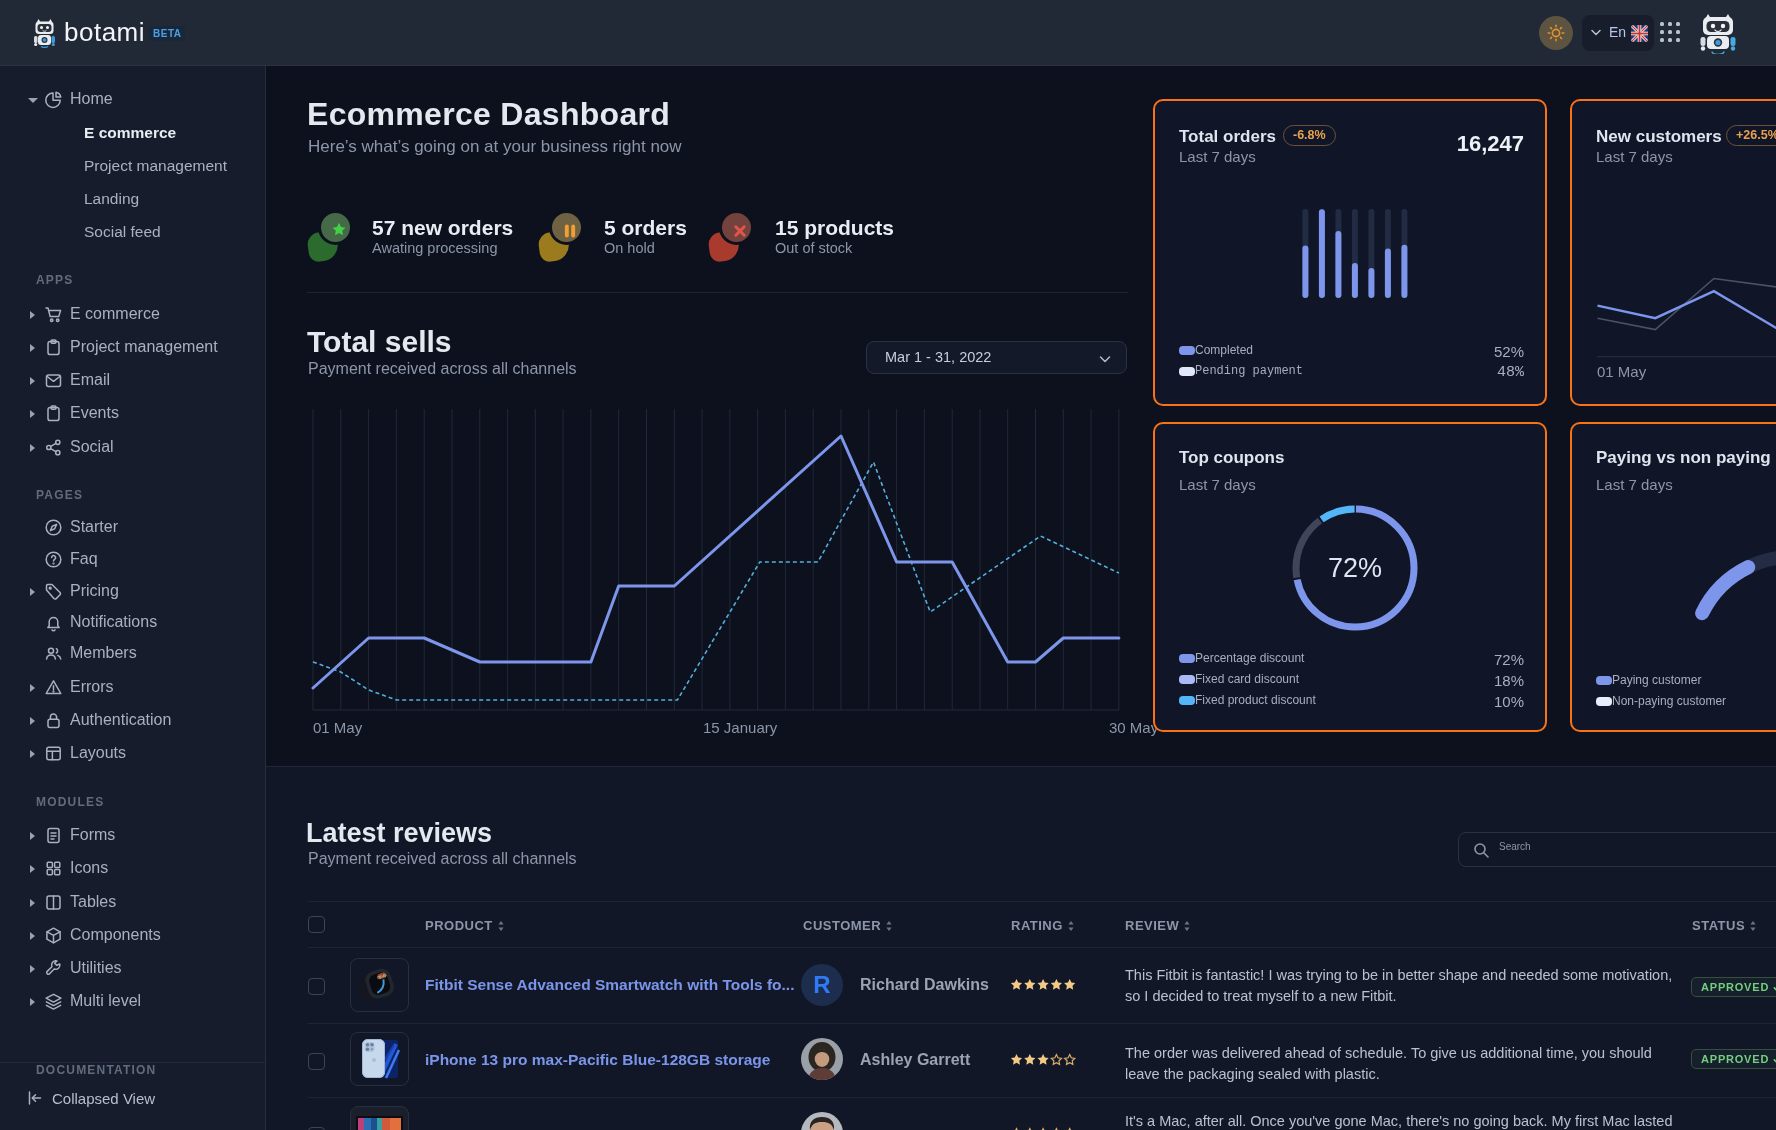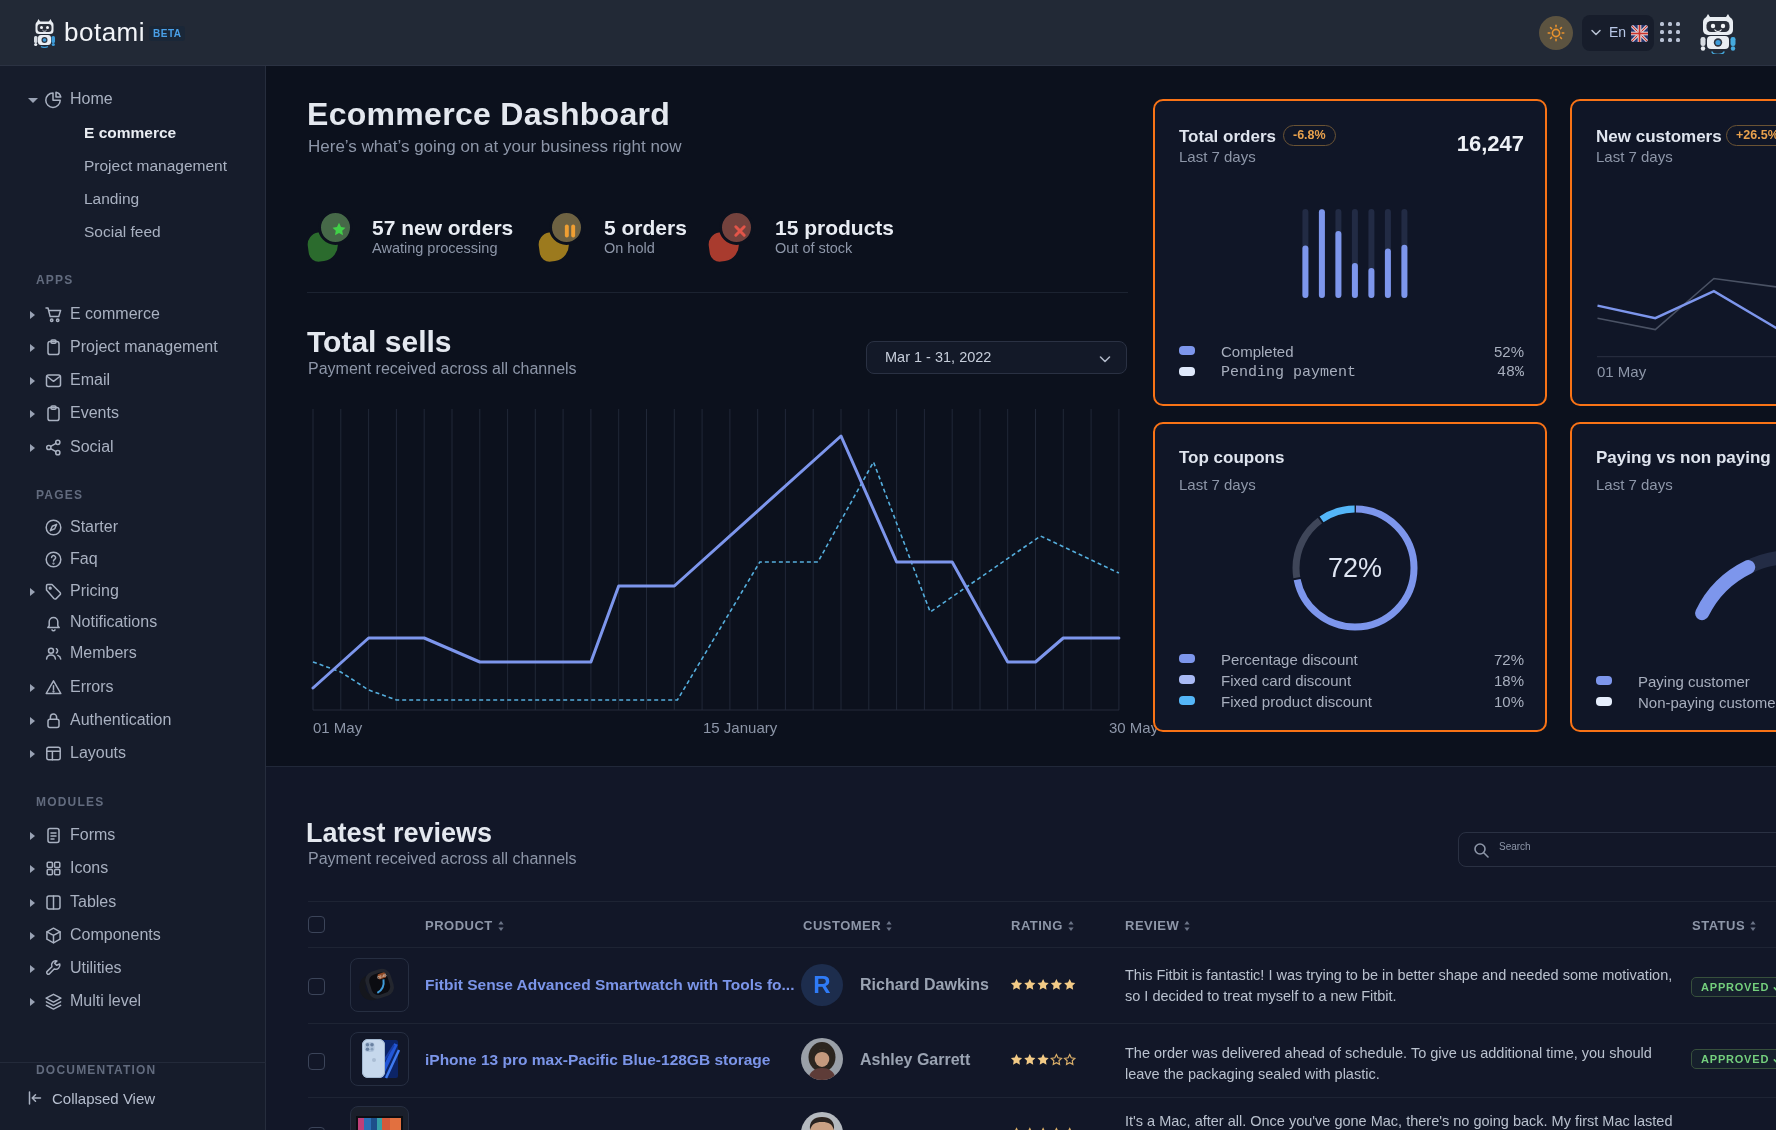--- a/index.html
+++ b/index.html
@@ -42,21 +42,21 @@
 .axis-lbl { position:absolute; font-size:15px; color:#8d96a8; }
 
 
 .card { position:absolute; background:#101627; border:2px solid #f97316; border-radius:10px; }
 .card-title { position:absolute; left:24px; top:26px; font-size:17px; font-weight:bold; color:#dfe4ee; }
 .card-sub { position:absolute; left:24px; top:47px; font-size:15px; color:#8d96a8; }
 .pill { position:absolute; top:24px; height:21px; line-height:19px; padding:0 9px; border:1px solid #6a5334; border-radius:11px; font-size:12.5px; font-weight:bold; color:#e8a14d; }
 .big-num { position:absolute; right:21px; top:18px; font-size:22px; font-weight:bold; color:#eef1f6;margin-top:12px; }
 .leg-row { position:absolute; left:24px; right:21px; height:15px; }
 .leg-sw { position:absolute; left:0; top:3px; width:16px; height:9px; border-radius:4px; }
-.leg-tx { position:absolute; left:42px; top:0; font-size:15px; color:#a7aebd; }
+.leg-tx { position:absolute; left:16px; top:0; font-size:12px; color:#a7aebd; }
 .leg-val { position:absolute; right:0; top:0; font-size:15px; color:#a7aebd; }
 
 
 .reviews { position:absolute; left:266px; top:766px; width:1510px; height:364px; background:#121728; border-top:1px solid #212839; }
 .search { position:absolute; left:1192px; top:65px; width:345px; height:35px; border:1px solid #2a3143; border-radius:8px; }
 .search .ph { position:absolute; left:40px; top:8px; font-size:10px; color:#8d96a8; }
 .th { position:absolute; font-size:13px; font-weight:bold; letter-spacing:0.5px; color:#8d96a8; }
 .tdiv { position:absolute; left:42px; right:0; border-top:1px solid #1e2434; }
 .cb { position:absolute; width:17px; height:17px; border:1.5px solid #3b4459; border-radius:4px; }
 .pimg { position:absolute; width:59px; height:54px; border:1px solid #262e41; border-radius:8px; overflow:hidden; }

